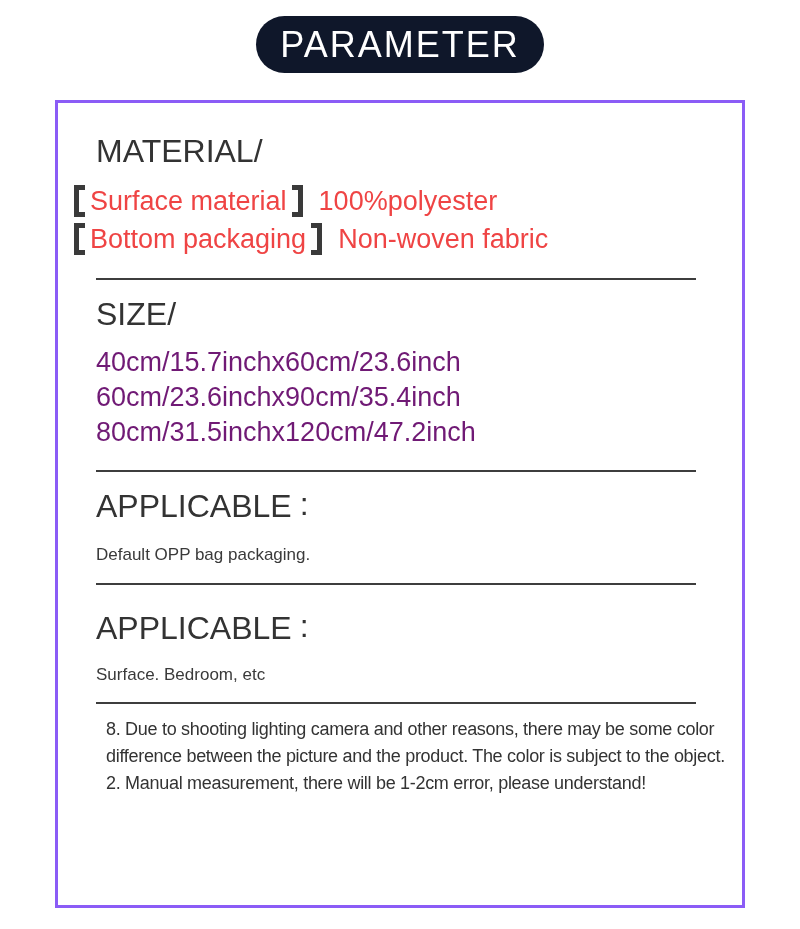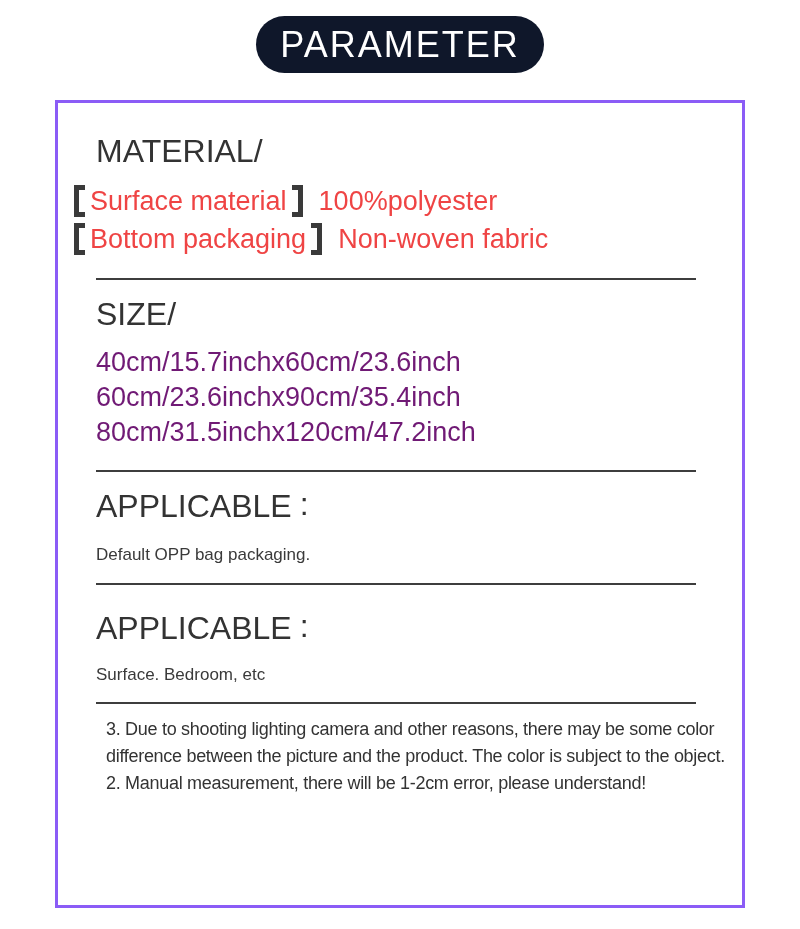--- a/index.html
+++ b/index.html
@@ -108,18 +108,18 @@
   <div class="divider divider-3"></div>
 
   <div class="heading a-heading"><span>APPLICABLE</span><span class="colon">:</span></div>
 
   <div class="body-text a-body">Surface. Bedroom, etc</div>
 
   <div class="divider divider-4"></div>
 
 
   <div class="tips-lines">
-    <div class="tip-line">3. Due to shooting lighting camera and other reasons, there may be some color</div>
+    <div class="tip-line">8. Due to shooting lighting camera and other reasons, there may be some color</div>
     <div class="tip-line">difference between the picture and the product. The color is subject to the object.</div>
     <div class="tip-line">2. Manual measurement, there will be 1-2cm error, please understand!</div>
   </div>
 
 </div>
 
 </body></html>

